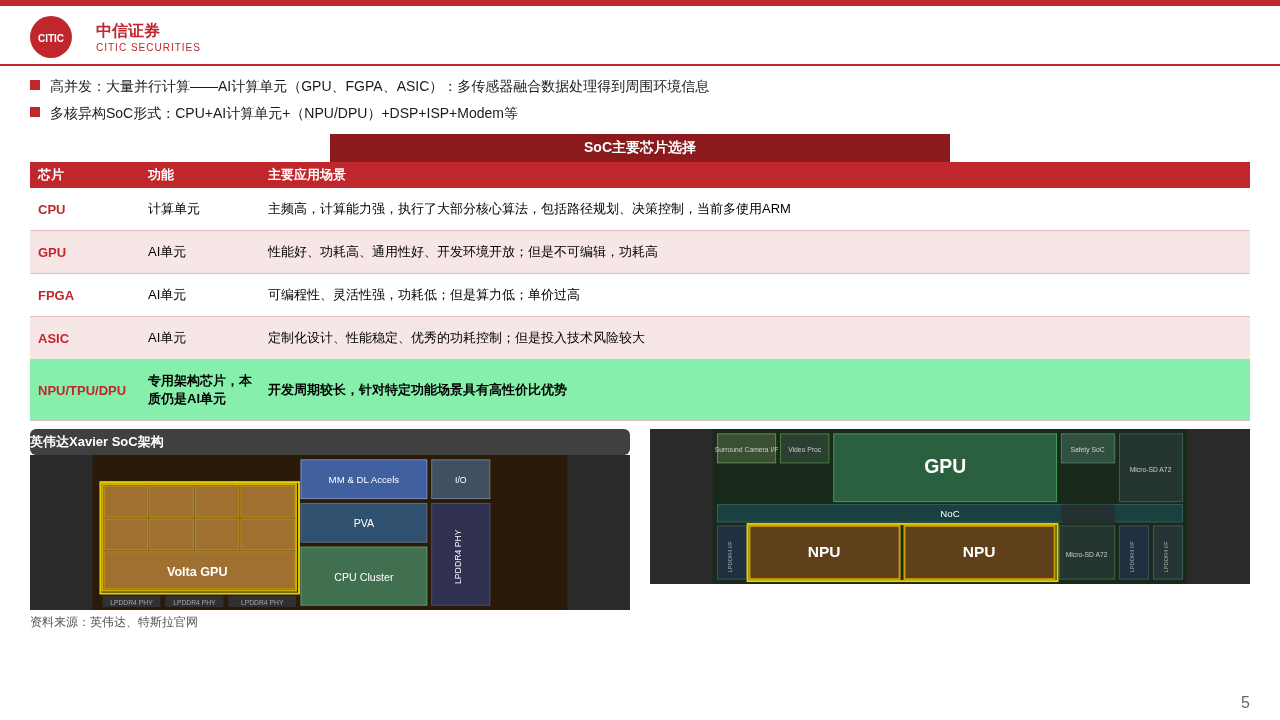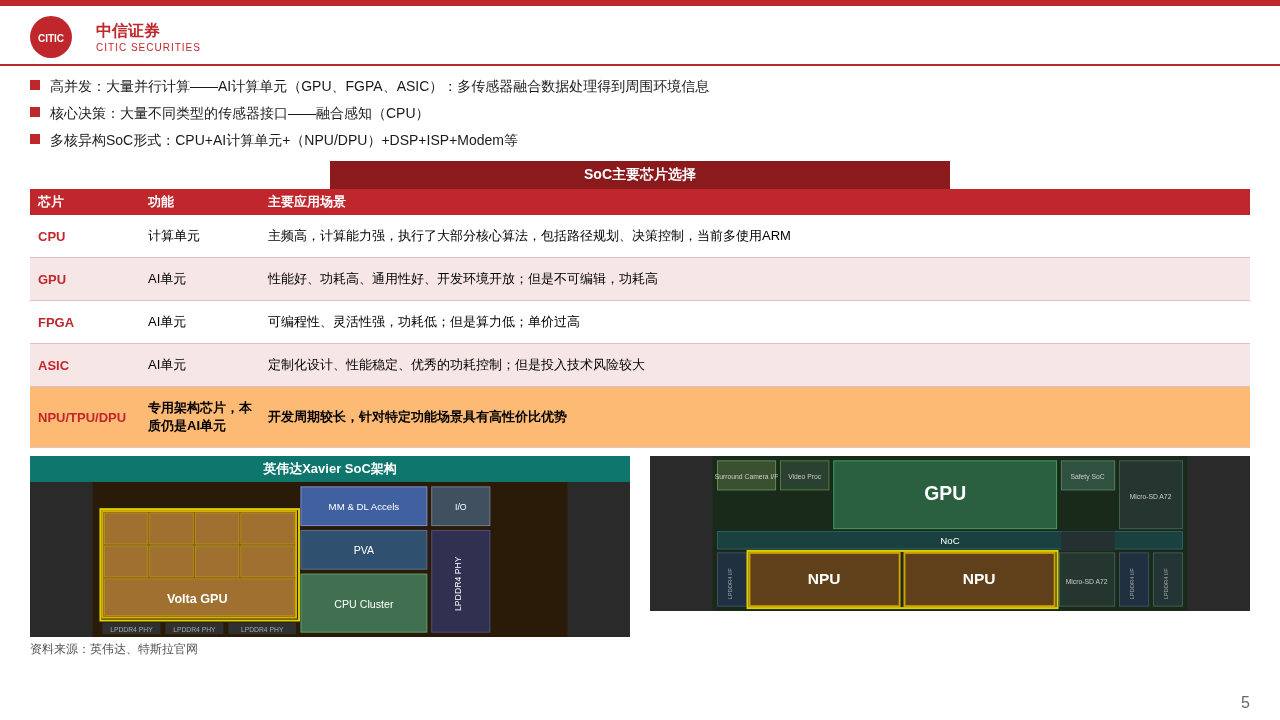--- a/index.html
+++ b/index.html
@@ -129,21 +129,21 @@
 
     .chip-table tbody tr:nth-child(even) {
       background: #f7e6e6;
     }
 
     .chip-table tbody tr:nth-child(odd) {
       background: #fff;
     }
 
     .chip-table tbody tr:last-child {
-      background: #fdba74;
+      background: #86efac;
     }
 
     .chip-table tbody tr:last-child td {
       font-weight: bold;
     }
 
     .chip-table td {
       padding: 12px 8px;
       border-bottom: 1px solid #e0c0c0;
     }
@@ -163,26 +163,26 @@
       display: flex;
       gap: 20px;
       margin-top: 6px;
     }
 
     .arch-box {
       flex: 1;
     }
 
     .arch-title {
-      background: #0f766e;
+      background: #404040;
       color: white;
-      text-align: center;
       font-size: 13px;
       padding: 4px 0;
       font-weight: bold;
+      border-radius: 6px;
     }
 
     .arch-image {
       width: 100%;
       height: 155px;
       background: #2a2a2a;
       position: relative;
       overflow: hidden;
       display: flex;
       align-items: center;
@@ -227,24 +227,20 @@
 
 <div class="content">
 
   <ul class="bullet-list">
     <li>
       <div class="bullet-square"></div>
       <span>高并发：大量并行计算——AI计算单元（GPU、FGPA、ASIC）：多传感器融合数据处理得到周围环境信息</span>
     </li>
     <li>
       <div class="bullet-square"></div>
-      <span>核心决策：大量不同类型的传感器接口——融合感知（CPU）</span>
-    </li>
-    <li>
-      <div class="bullet-square"></div>
       <span>多核异构SoC形式：CPU+AI计算单元+（NPU/DPU）+DSP+ISP+Modem等</span>
     </li>
   </ul>
 
   <div class="soc-section">
     <div class="soc-header">SoC主要芯片选择</div>
     <table class="chip-table">
       <thead>
         <tr>
           <th>芯片</th>

